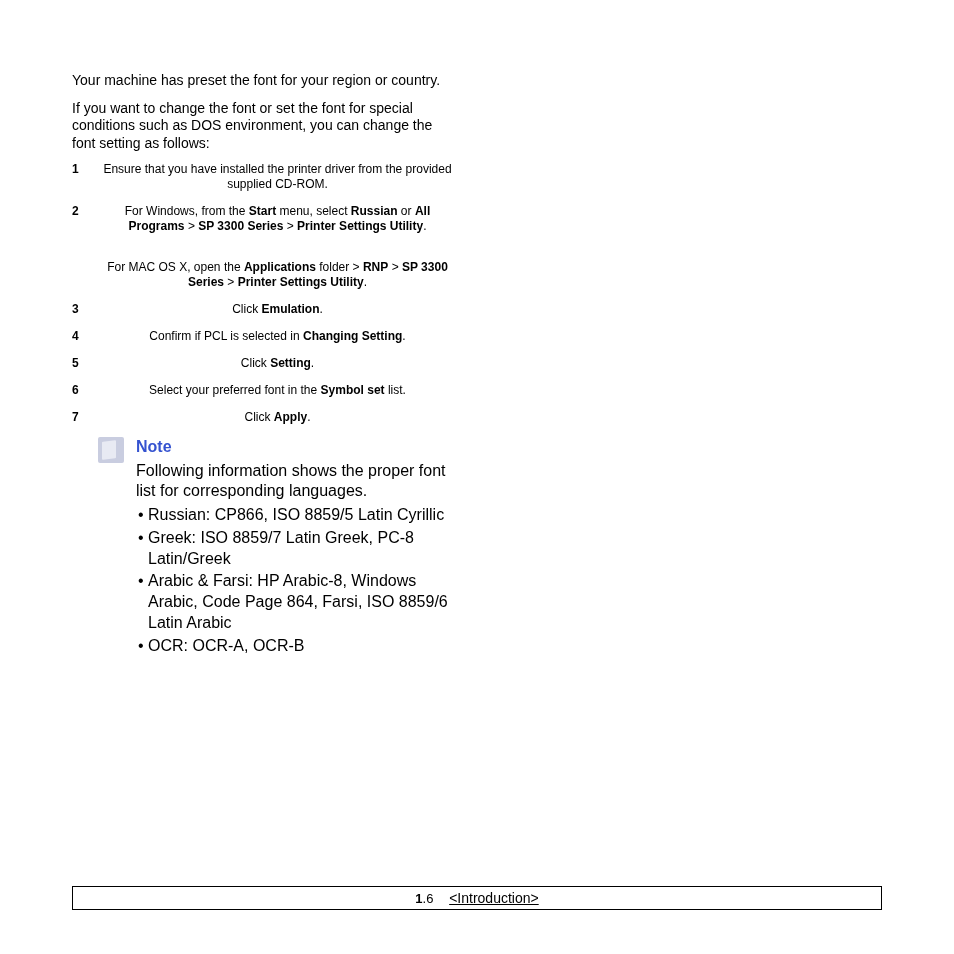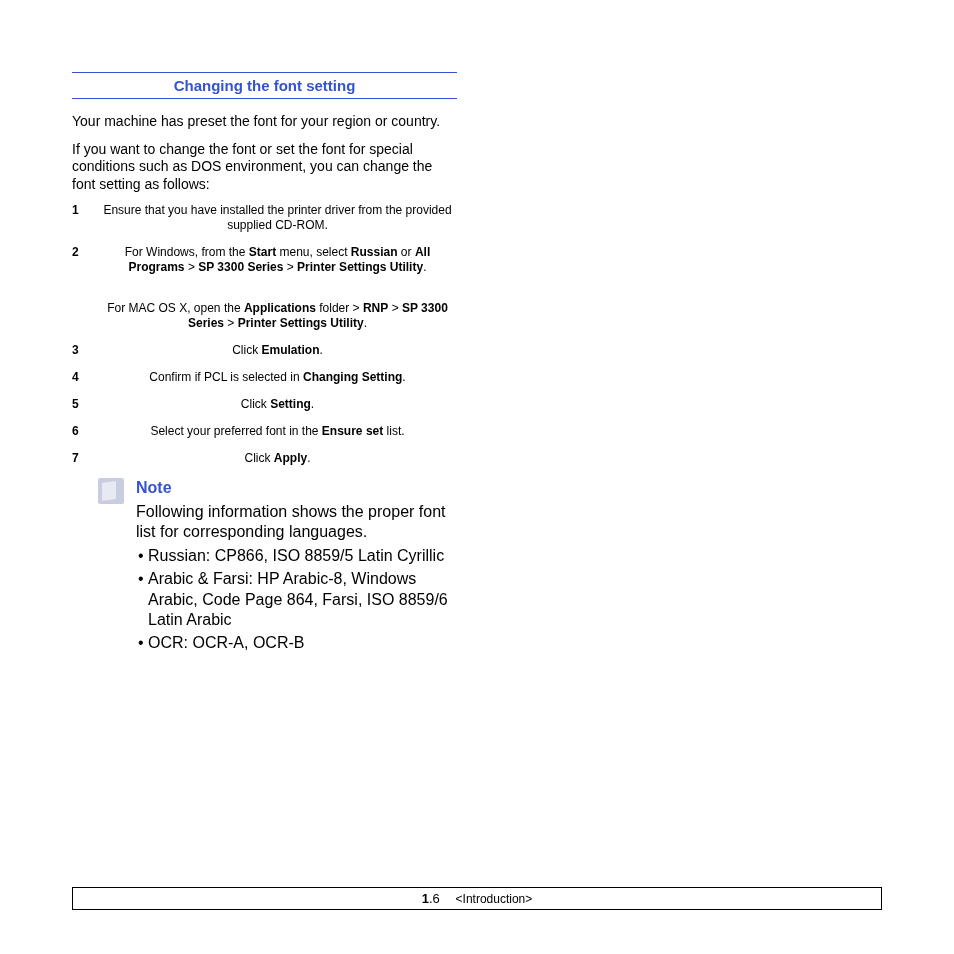--- a/index.html
+++ b/index.html
@@ -119,32 +119,32 @@
     font-size: 10px;
   }
   .footer .chap {
     font-weight: bold;
     font-size: 13px;
   }
   .footer .pg {
     font-size: 13px;
   }
   .footer .sec {
-    font-size: 12px;
+    font-size: 14px;
     margin-left: 13px;
     color: #000;
+    text-decoration: underline;
   }
   b { font-weight: bold; }
 </style>
 </head>
 <body>
 
 <div class="page">
   <div class="content-col">
-    <div class="heading">Changing the font setting</div>
 
     <p class="para">Your machine has preset the font for your region or country.</p>
     <p class="para">If you want to change the font or set the font for special conditions such as DOS environment, you can change the font setting as follows:</p>
 
     <ol class="ol" id="steps">
         <li>
           <span class="num">1</span>
           <div class="body">
             <div>Ensure that you have installed the printer driver from the provided supplied CD-ROM.</div>
           </div>
@@ -170,38 +170,39 @@
         </li>
         <li>
           <span class="num">5</span>
           <div class="body">
             <div>Click <b>Setting</b>.</div>
           </div>
         </li>
         <li>
           <span class="num">6</span>
           <div class="body">
-            <div>Select your preferred font in the <b>Ensure set</b> list.</div>
+            <div>Select your preferred font in the <b>Symbol set</b> list.</div>
           </div>
         </li>
         <li>
           <span class="num">7</span>
           <div class="body">
             <div>Click <b>Apply</b>.</div>
           </div>
         </li>
       </ol>
 
     <div class="note-box">
       <div class="note-icon"></div>
       <div class="note-content">
         <div class="note-title">Note</div>
         <div>Following information shows the proper font list for corresponding languages.</div>
         <ul class="bullets" id="bullets">
             <li>Russian: CP866, ISO 8859/5 Latin Cyrillic</li>
+            <li>Greek: ISO 8859/7 Latin Greek, PC-8 Latin/Greek</li>
             <li>Arabic &amp; Farsi: HP Arabic-8, Windows Arabic, Code Page 864, Farsi, ISO 8859/6 Latin Arabic</li>
             <li>OCR: OCR-A, OCR-B</li>
           </ul>
       </div>
     </div>
   </div>
 </div>
 
 <div class="footer">
   <span class="chap">1</span><span class="pg">.6</span>

